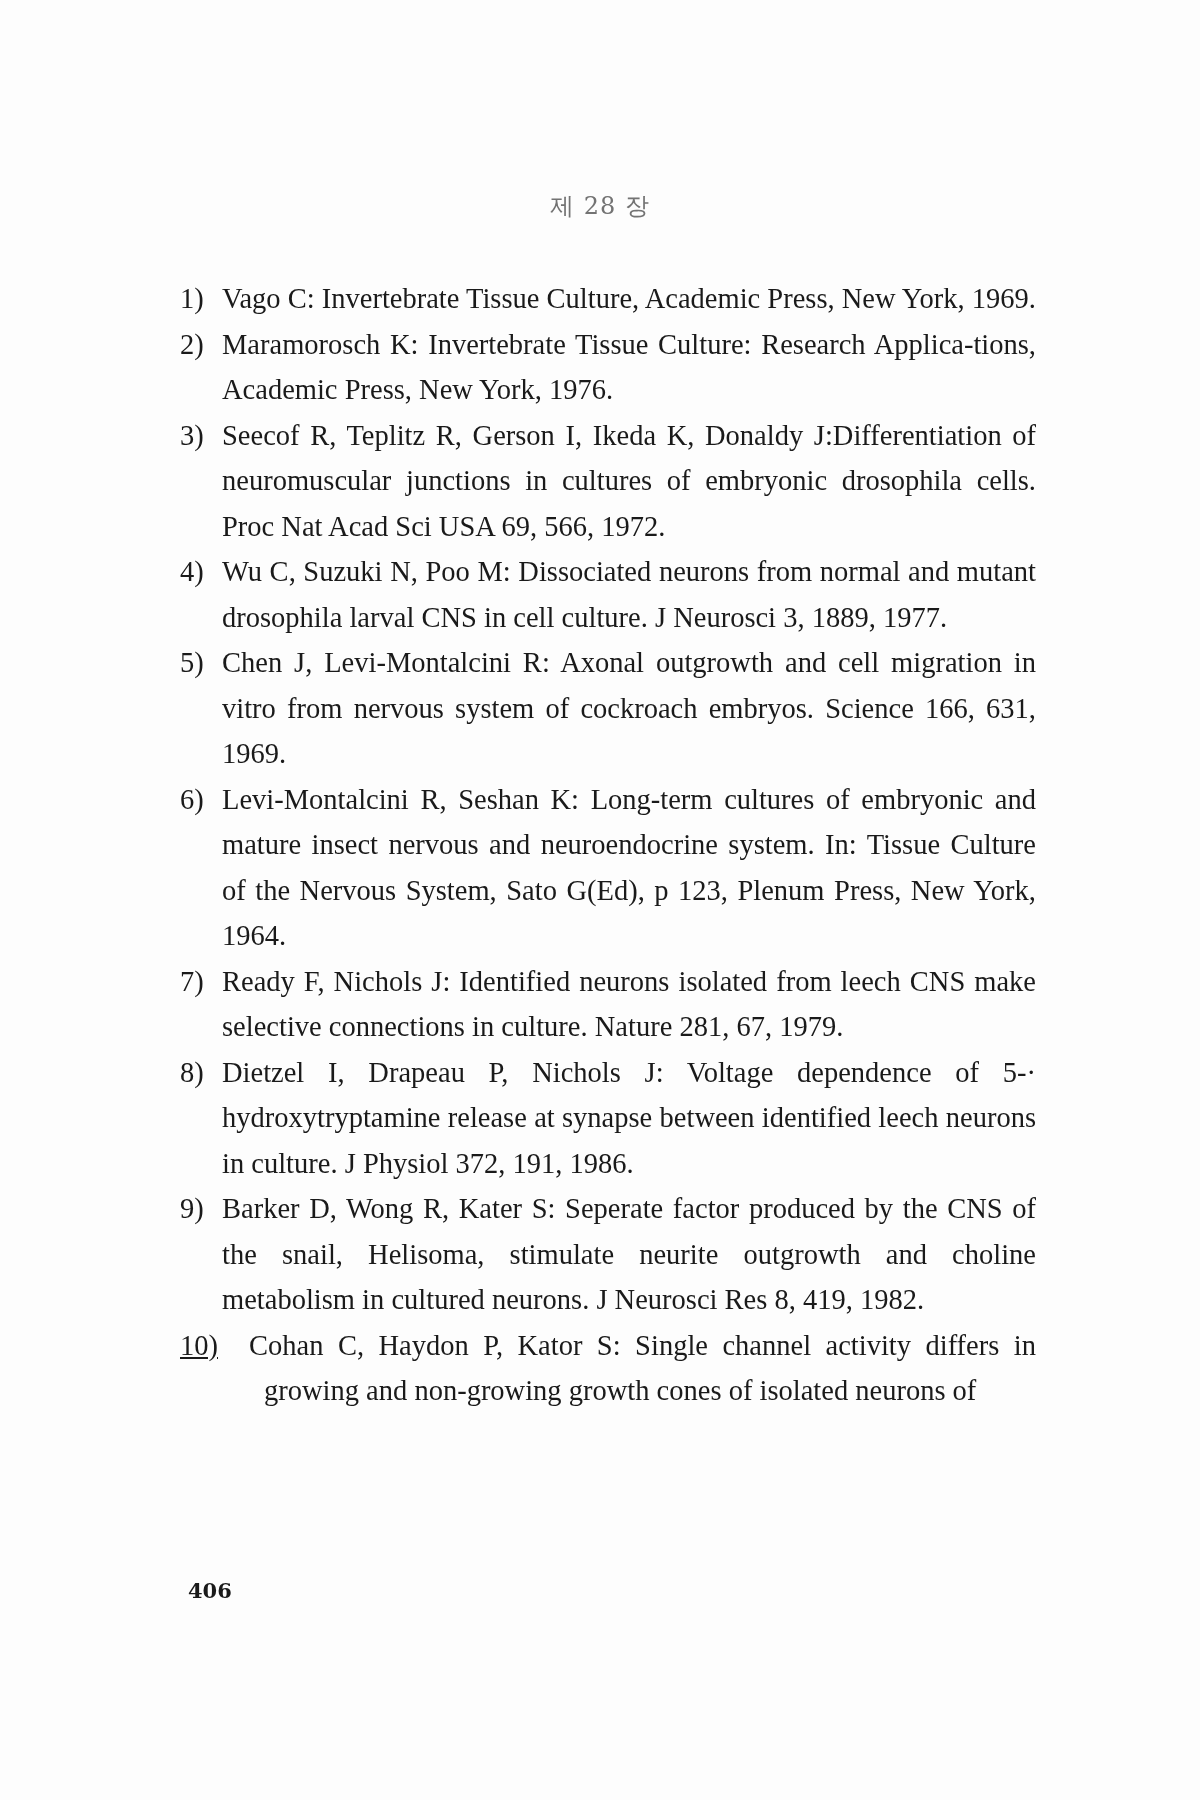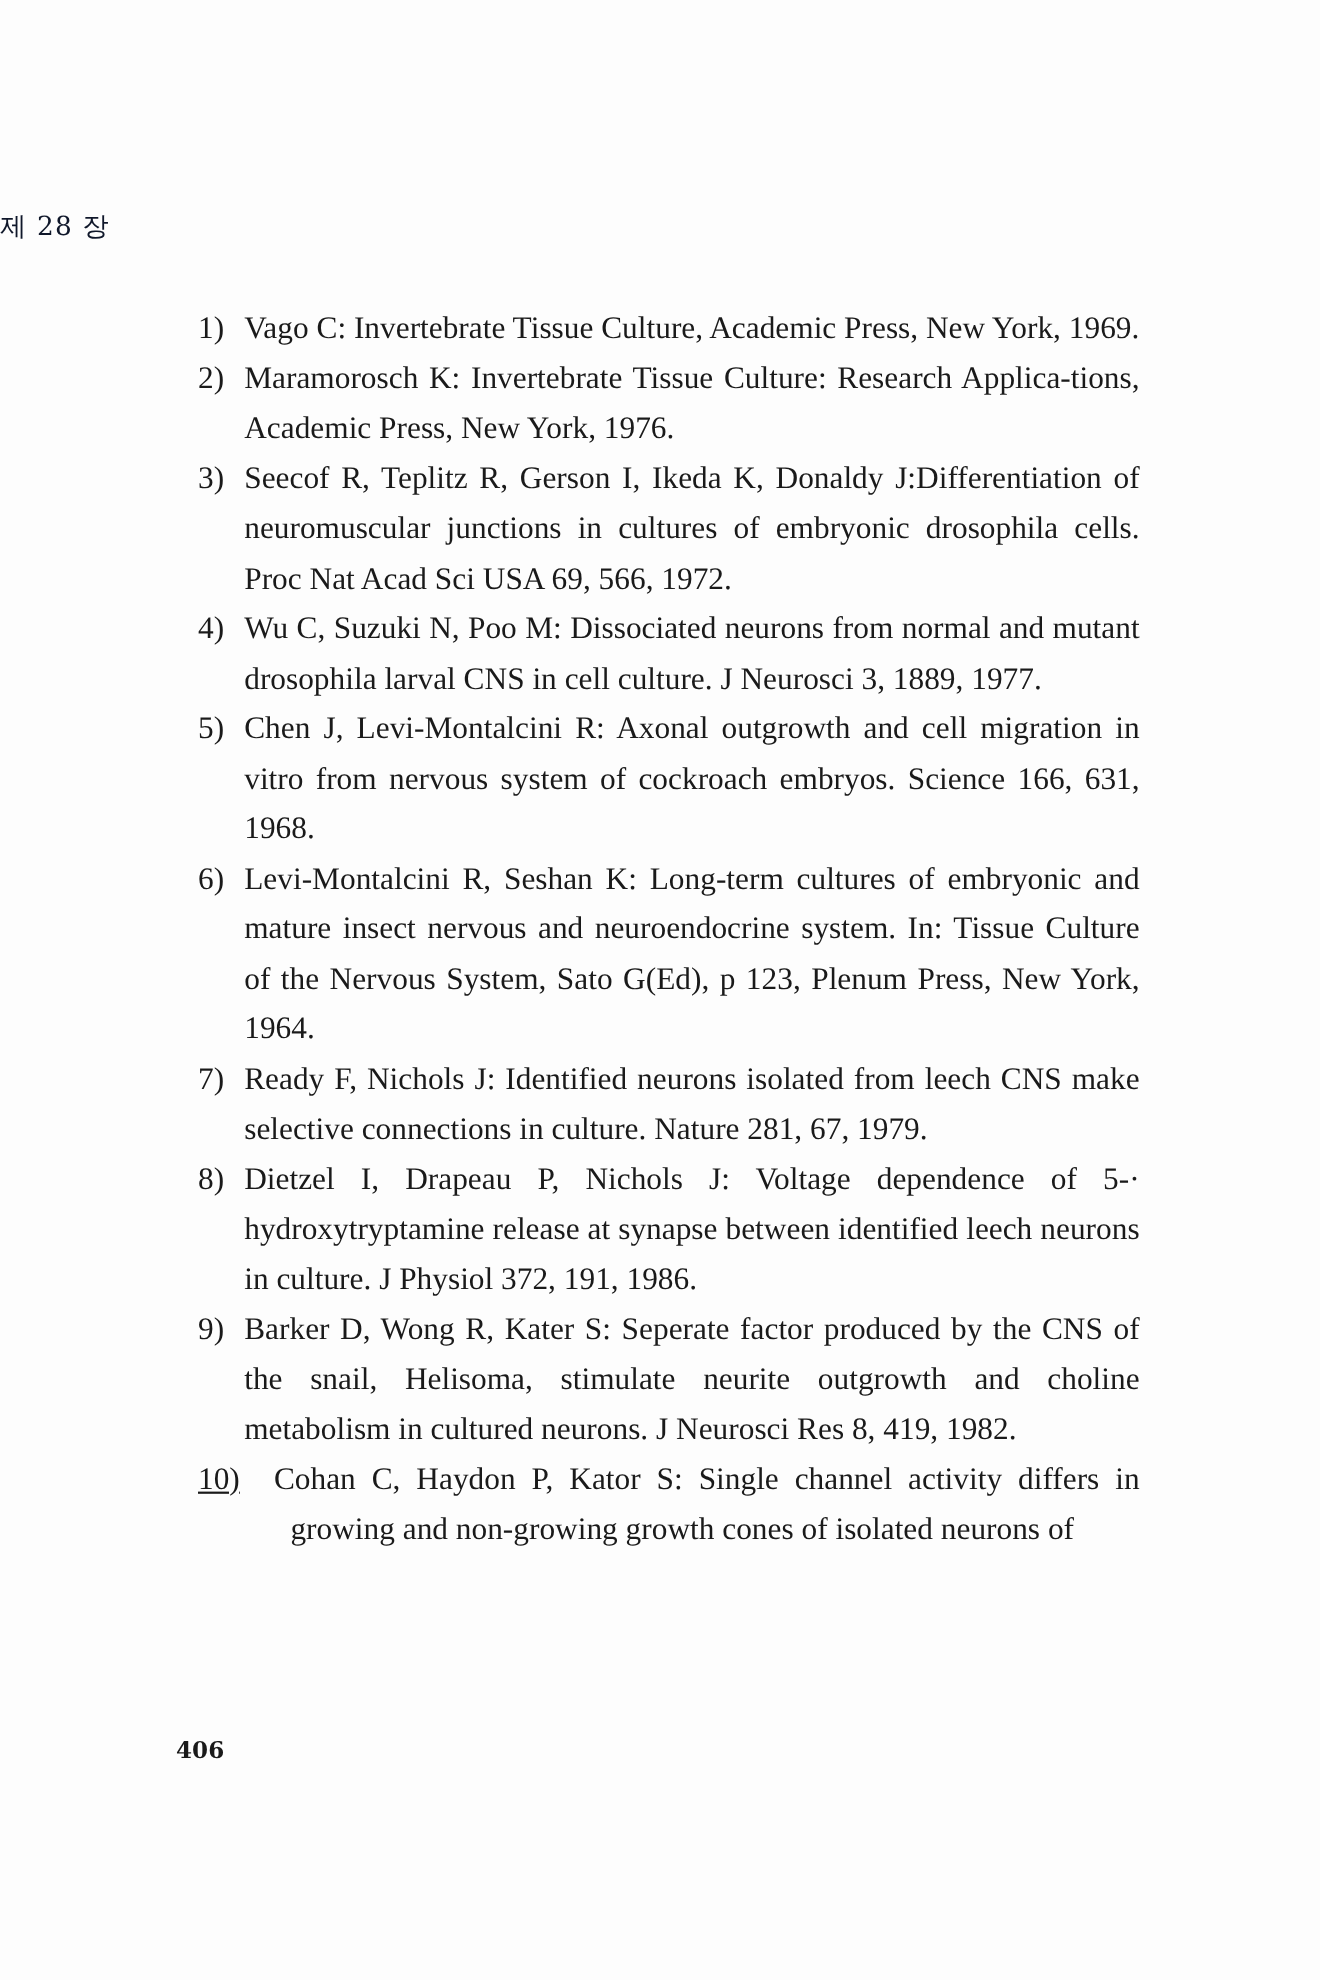--- a/index.html
+++ b/index.html
@@ -19,24 +19,24 @@
       position: absolute;
       left: 0; top: 0;
       width: 1200px; height: 1800px;
       background: #fdfdfd;
     }
     .chapter-header {
       position: absolute;
       top: 190px;
       left: 0;
       width: 1200px;
-      text-align: left;
+      text-align: center;
       font-family: "DejaVu Serif", "Liberation Serif", serif;
       font-size: 24px;
-      color: #0f172a;
+      color: #737373;
       letter-spacing: 1px;
     }
     .ref-list {
       position: absolute;
       top: 276px;
       left: 180px;
       width: 856px;
       margin: 0;
       padding: 0;
       list-style: none;
@@ -66,21 +66,21 @@
       display: block;
     }
     .ref-item.wide-num .ref-text {
       padding-left: 15px;
       text-indent: -15px;
       margin-left: 27px;
     }
     .page-number {
       position: absolute;
       top: 1578px;
-      left: 160px;
+      left: 188px;
       font-family: "DejaVu Serif", "Liberation Serif", serif;
       font-weight: bold;
       font-size: 21px;
       color: #1a1a1a;
     }
   </style>
 </head>
 <body>
 
 <div class="page">
@@ -99,21 +99,21 @@
     <li class="ref-item">
       <span class="ref-num">3)</span>
       <span class="ref-text">Seecof R, Teplitz R, Gerson I, Ikeda K, Donaldy J:Differentiation of neuromuscular junctions in cultures of embryonic drosophila cells. Proc Nat Acad Sci USA 69, 566, 1972.</span>
     </li>
     <li class="ref-item">
       <span class="ref-num">4)</span>
       <span class="ref-text">Wu C, Suzuki N, Poo M: Dissociated neurons from normal and mutant drosophila larval CNS in cell culture. J Neurosci 3, 1889, 1977.</span>
     </li>
     <li class="ref-item">
       <span class="ref-num">5)</span>
-      <span class="ref-text">Chen J, Levi-Montalcini R: Axonal outgrowth and cell migration in vitro from nervous system of cockroach embryos. Science 166, 631, 1968.</span>
+      <span class="ref-text">Chen J, Levi-Montalcini R: Axonal outgrowth and cell migration in vitro from nervous system of cockroach embryos. Science 166, 631, 1969.</span>
     </li>
     <li class="ref-item">
       <span class="ref-num">6)</span>
       <span class="ref-text">Levi-Montalcini R, Seshan K: Long-term cultures of embryonic and mature insect nervous and neuroendocrine system. In: Tissue Culture of the Nervous System, Sato G(Ed), p 123, Plenum Press, New York, 1964.</span>
     </li>
     <li class="ref-item">
       <span class="ref-num">7)</span>
       <span class="ref-text">Ready F, Nichols J: Identified neurons isolated from leech CNS make selective connections in culture. Nature 281, 67, 1979.</span>
     </li>
     <li class="ref-item">

